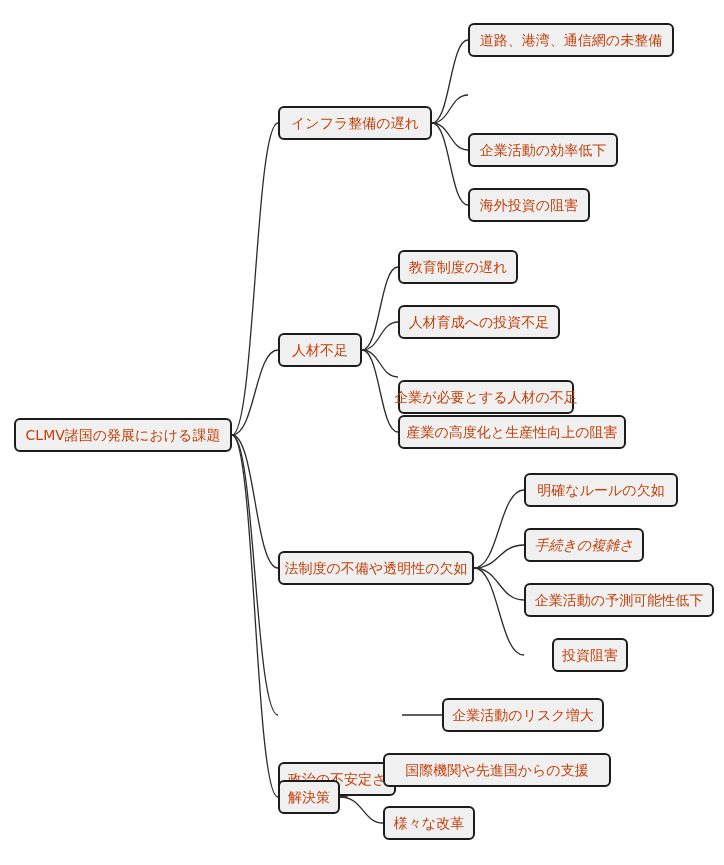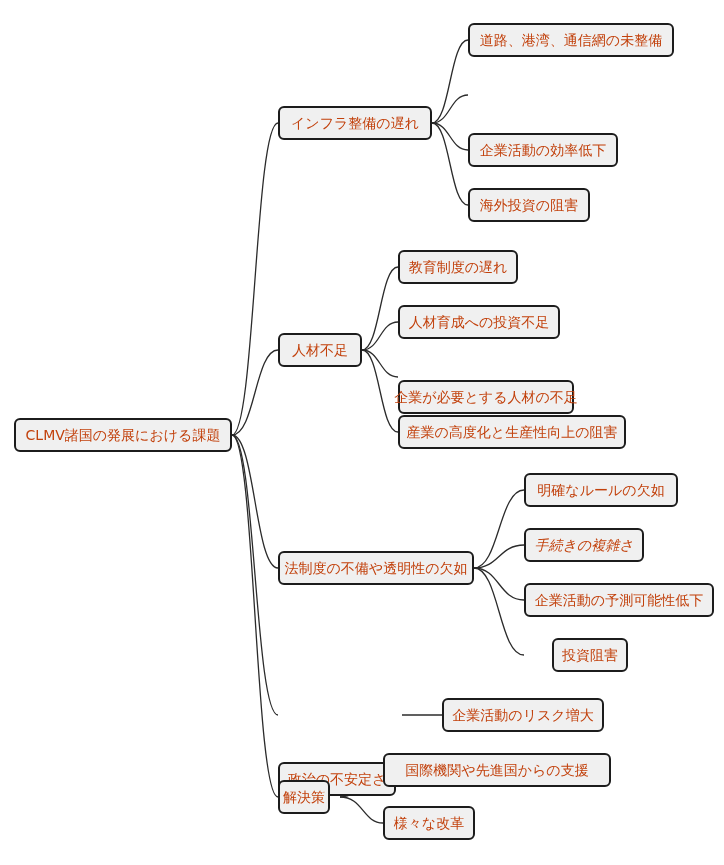--- a/index.html
+++ b/index.html
@@ -71,21 +71,21 @@
     <path d="M340,797 C363,797 363,770 383,770"></path>
     <path d="M340,797 C363,797 363,823 383,823"></path>
   </svg>
 
   <div class="node" style="left:14px; top:418px; width:218px;">CLMV諸国の発展における課題</div>
 
   <div class="node" style="left:278px; top:106px; width:154px;">インフラ整備の遅れ</div>
   <div class="node" style="left:278px; top:333px; width:84px;">人材不足</div>
   <div class="node" style="left:278px; top:551px; width:196px;">法制度の不備や透明性の欠如</div>
   <div class="node" style="left:278px; top:738px; width:118px;margin-top:24px;">政治の不安定さ</div>
-  <div class="node" style="left:278px; top:780px; width:52px;">解決策</div>
+  <div class="node" style="left:278px; top:780px; width:62px;">解決策</div>
 
   <div class="node" style="left:468px; top:23px; width:206px;">道路、港湾、通信網の未整備</div>
   <div class="node" style="left:468px; top:133px; width:150px;">企業活動の効率低下</div>
   <div class="node" style="left:468px; top:188px; width:122px;">海外投資の阻害</div>
 
   <div class="node" style="left:398px; top:250px; width:120px;">教育制度の遅れ</div>
   <div class="node" style="left:398px; top:305px; width:162px;">人材育成への投資不足</div>
   <div class="node" style="left:398px; top:360px; width:176px;margin-top:20px;">企業が必要とする人材の不足</div>
   <div class="node" style="left:398px; top:415px; width:228px;">産業の高度化と生産性向上の阻害</div>
 

